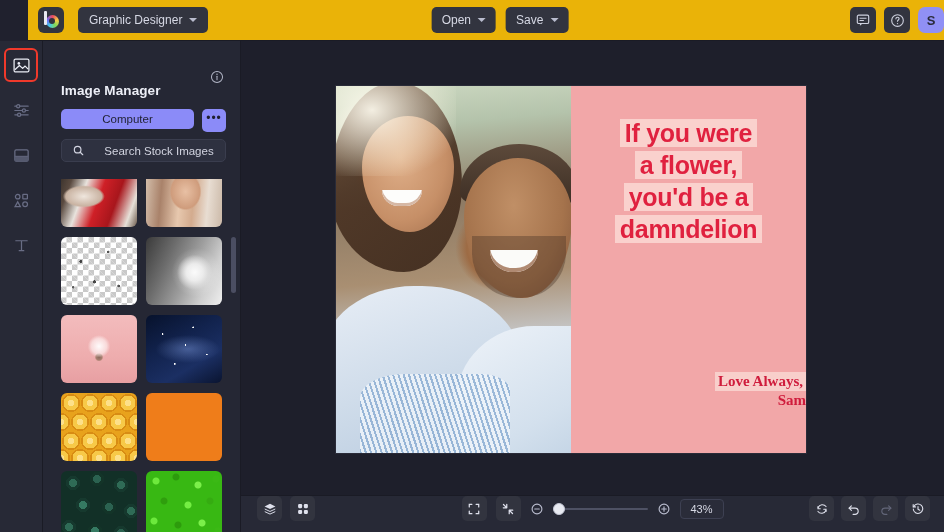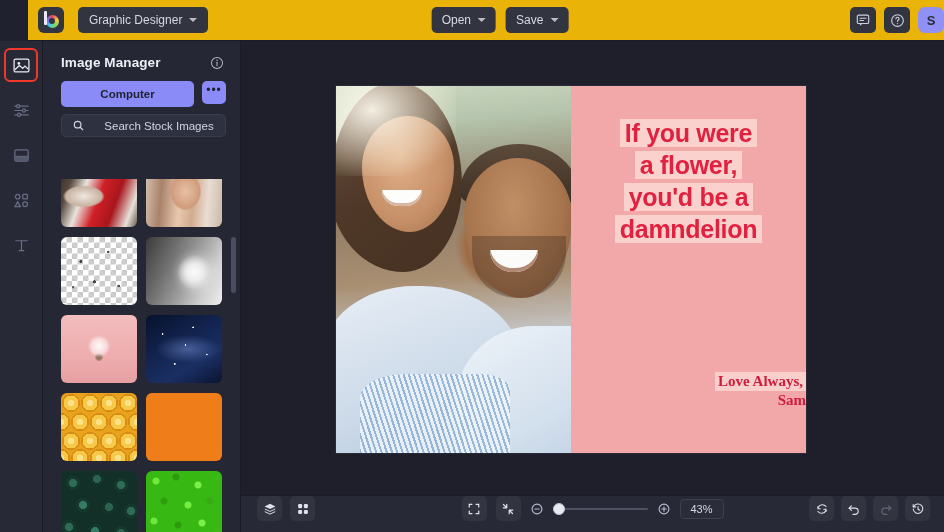--- a/index.html
+++ b/index.html
@@ -84,26 +84,26 @@
 
   
   .panel {
     position: absolute; top: 41px; left: 43px; width: 198px; height: 491px;
     background: #252734; border-right: 1px solid #1a1b25; overflow: hidden;
   }
   .panel-head {
     display: flex; align-items: center; justify-content: space-between;
     padding: 14px 16px 0 18px;
   }
-  .panel-title { color: #eceef6; font-size: 13.5px; font-weight: bold; letter-spacing: .1px; }
+  .panel-title { color: #eceef6; font-size: 13.5px; font-weight: bold; letter-spacing: .1px; margin-top: 28px; }
   .panel-actions { display: flex; gap: 8px; padding: 11px 14px 0 18px; }
   .btn-primary {
-    flex: 1; height: 26px; border-radius: 5px; background: #8b8bf8;
+    flex: 1; height: 20px; border-radius: 5px; background: #8b8bf8;
     color: #1f2030; font-size: 11.5px; display: flex;
-    align-items: center; justify-content: center; cursor: pointer; font-weight: bold;
+    align-items: center; justify-content: center; cursor: pointer;
   }
   .btn-dots {
     width: 24px; height: 23px; border-radius: 5px; background: #8b8bf8;
     color: #1f2030; font-size: 12px; letter-spacing: 1px;
     display: flex; align-items: center; justify-content: center;
     cursor: pointer; padding-bottom: 5px;
   }
   .search-row { padding: 7px 14px 0 18px; }
   .search-box {
     height: 23px; border-radius: 5px; background: #2e3140;

